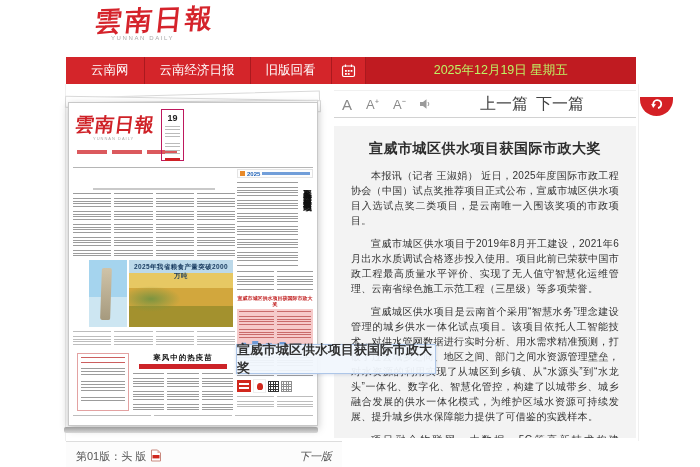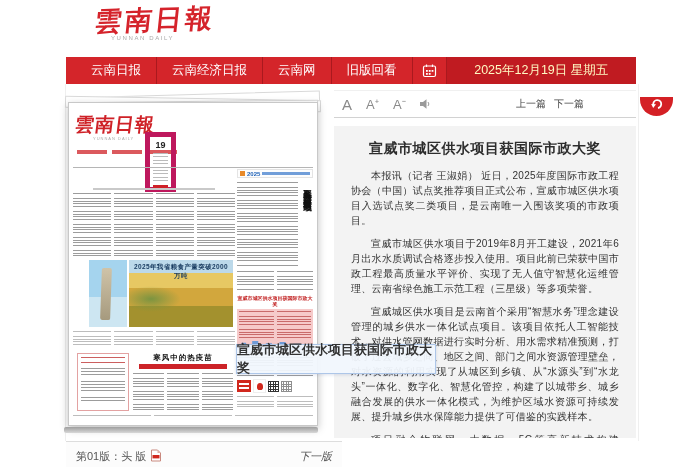--- a/index.html
+++ b/index.html
@@ -12,21 +12,21 @@
            letter-spacing:3px;transform:skewX(-8deg) rotate(-2deg);line-height:36px;}
   .logo-en{font-size:6px;color:#a9a9a9;letter-spacing:1.6px;margin:-3px 0 0 16px;}
 
   
   .navbar{position:absolute;left:66px;top:57px;width:570px;height:27px;background:#d4252a;
           display:flex;align-items:stretch;}
   .nav-item{color:#fff;font-size:12.5px;display:flex;align-items:center;padding:0 15px;
             border-right:1px solid rgba(120,10,15,.45);text-decoration:none;cursor:pointer;}
   .nav-item:first-child{margin-left:10px;}
   .nav-cal{display:flex;align-items:center;padding:0 9px;border-right:1px solid rgba(120,10,15,.45);}
-  .nav-date{flex:1;background:#c01b21;color:#fef9c3;font-size:12.5px;display:flex;
+  .nav-date{flex:1;background:#c01b21;color:#bef264;font-size:12.5px;display:flex;
             align-items:center;justify-content:center;}
 
   .content-frame{position:absolute;left:65px;top:84px;width:572px;height:357px;
                  border-left:1px solid #efefef;border-right:1px solid #efefef;}
 
   
   .left-col{position:absolute;left:62px;top:88px;width:272px;height:349px;}
   .sheet{position:absolute;background:#fff;border:1px solid #d9d9d9;height:10px;}
   .sheet1{left:6px;top:6px;width:250px;transform:rotate(-1.6deg);}
   .sheet2{left:3px;top:10px;width:254px;transform:rotate(1deg);}
@@ -40,22 +40,22 @@
   .mt{flex:1;background:repeating-linear-gradient(to bottom,#9c9c9c 0,#9c9c9c .8px,transparent .8px,transparent 2.6px);}
   .mt-light{flex:1;background:repeating-linear-gradient(to bottom,#bdbdbd 0,#bdbdbd .8px,transparent .8px,transparent 2.6px);}
   .mt-red{flex:1;background:repeating-linear-gradient(to bottom,#c96b6b 0,#c96b6b .8px,transparent .8px,transparent 2.6px);}
   .cols{display:flex;gap:3px;position:absolute;}
 
   .np-logo{position:absolute;left:6px;top:10px;font-family:"DejaVu Serif",serif;font-weight:bold;
            font-size:19px;color:#cf2127;letter-spacing:1px;transform:skewX(-7deg);line-height:22px;}
   .np-logo-en{position:absolute;left:24px;top:33px;font-size:4px;color:#aaa;letter-spacing:1px;}
   .np-redrow{position:absolute;left:8px;top:47px;width:100px;height:4px;display:flex;gap:5px;}
   .np-redrow span{flex:1;background:#cf2127;opacity:.75;}
-  .np-datebox{position:absolute;left:76px;top:6px;width:21px;height:50px;border:5px solid #be185d;
-              text-align:center;margin-top:23px;}
+  .np-datebox{position:absolute;left:92px;top:6px;width:21px;height:50px;border:1px solid #be185d;
+              text-align:center;}
   .np-day{font-size:9px;font-weight:bold;color:#222;margin-top:3px;}
   .np-datebox .bars{margin:3px 3px 0 3px;height:30px;
         background:repeating-linear-gradient(to bottom,#bbb 0,#bbb .8px,transparent .8px,transparent 3.4px);}
   .np-datebox .redb{margin:2px 3px 0 3px;height:3px;background:#cf2127;}
 
   .np-tr{position:absolute;left:120px;top:5px;width:124px;}
   .np-kicker{font-size:4.5px;color:#555;text-align:center;}
   .np-headline1{font-size:7.5px;font-weight:bold;color:#111;text-align:center;letter-spacing:.5px;margin-top:1px;}
   .np-tr-cols{display:flex;gap:3px;height:38px;margin-top:3px;}
 
@@ -120,21 +120,21 @@
 
   
   .right-col{position:absolute;left:334px;top:90px;width:302px;}
   .toolbar{position:relative;height:26px;border-top:1px solid #f0f0f0;border-bottom:1px solid #d2d2d2;
         display:flex;align-items:center;background:#fff;}
   .tb-a{color:#8a8a8a;cursor:pointer;margin-left:14px;}
   .tb-a.n{font-size:15px;margin-left:8px;}
   .tb-a.s{font-size:13px;}
   .tb-speaker{margin-left:12px;cursor:pointer;display:flex;align-items:center;}
   .tb-links{margin-left:auto;margin-right:52px;display:flex;gap:8px;}
-  .tb-links a{font-size:10px;color:#444;text-decoration:none;cursor:pointer;}
+  .tb-links a{font-size:16px;color:#444;text-decoration:none;cursor:pointer;}
   .return-btn{position:absolute;left:306px;top:6px;width:33px;height:19px;background:#d42025;
         border-radius:0 0 17px 17px;display:flex;align-items:flex-start;justify-content:center;
         cursor:pointer;z-index:5;}
 
   .article-panel{margin-top:8px;height:312px;background:#f3f3f3;padding:12px 17px;
         box-sizing:border-box;overflow:hidden;}
   .article-title{margin:2px 0 10px 0;font-size:14px;font-weight:bold;color:#2d2d2d;text-align:center;letter-spacing:.5px;}
   .article-panel p{margin:0 0 8px 0;font-size:10px;line-height:15px;color:#333;
         text-indent:2em;text-align:justify;letter-spacing:.3px;}
 
@@ -150,23 +150,22 @@
 <div class="page">
 
   <header class="site-header">
     <div class="logo">
       <div class="logo-cn">雲南日報</div>
       <div class="logo-en">YUNNAN DAILY</div>
     </div>
   </header>
 
   <nav class="navbar">
-    <a class="nav-item">云南日报</a>
+    <a class="nav-item">云南网</a>
     <a class="nav-item">云南经济日报</a>
-    <a class="nav-item">云南网</a>
     <a class="nav-item">旧版回看</a>
     <span class="nav-cal">
       <svg width="15" height="15" viewBox="0 0 15 15">
         <rect x="1.5" y="3" width="12" height="10.5" rx="1.5" fill="none" stroke="#fff" stroke-width="1.2"></rect>
         <line x1="4.5" y1="1.5" x2="4.5" y2="4" stroke="#fff" stroke-width="1.2"></line>
         <line x1="10.5" y1="1.5" x2="10.5" y2="4" stroke="#fff" stroke-width="1.2"></line>
         <rect x="4" y="7" width="1.8" height="1.8" fill="#fff"></rect>
           <rect x="6.8" y="7" width="1.8" height="1.8" fill="#fff"></rect>
         <rect x="9.6" y="7" width="1.8" height="1.8" fill="#fff"></rect>
           <rect x="4" y="10" width="1.8" height="1.8" fill="#fff"></rect>

